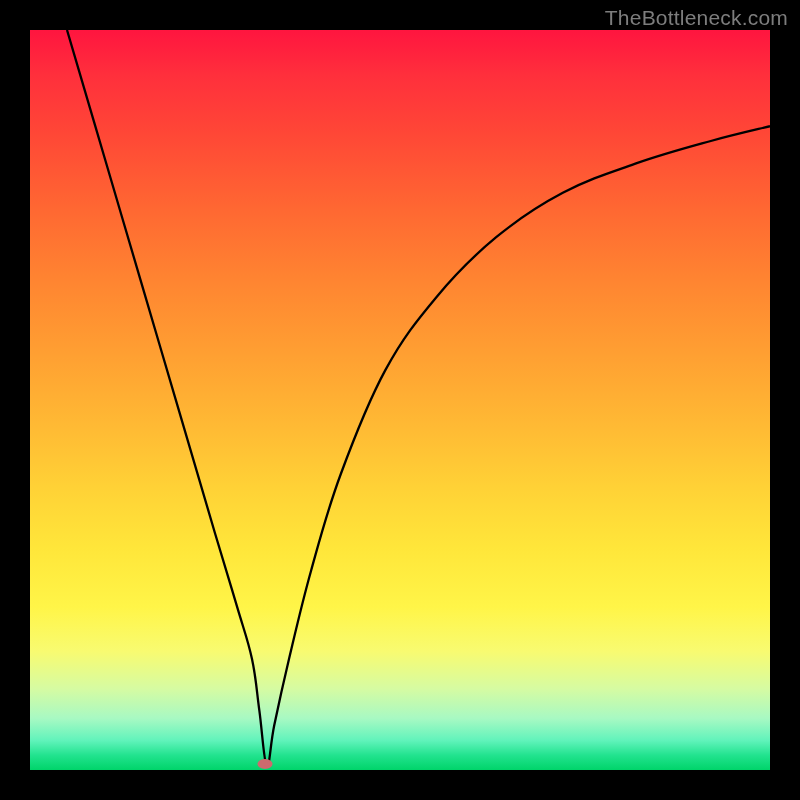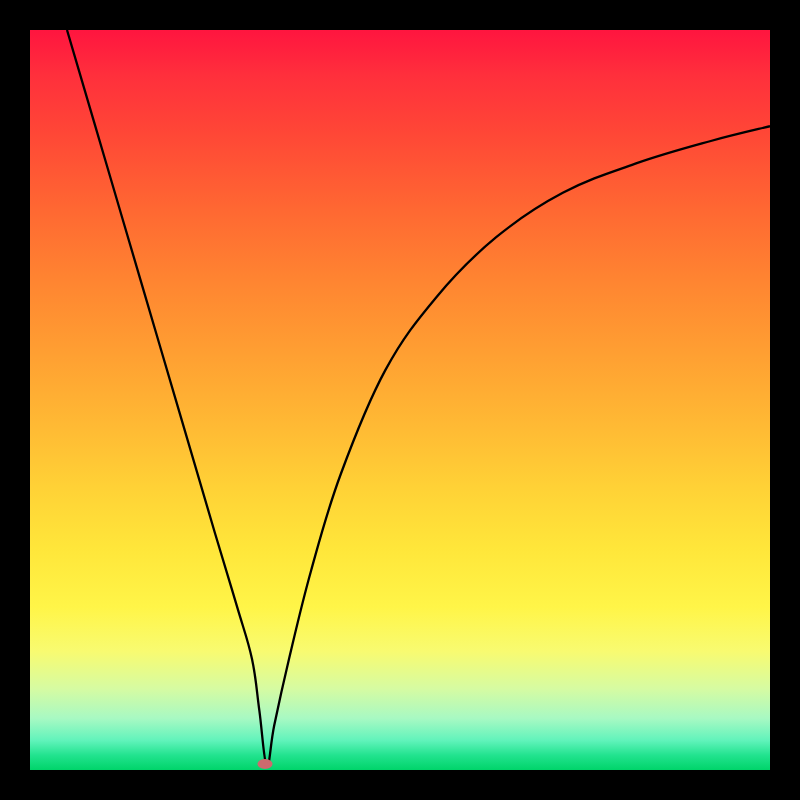--- a/index.html
+++ b/index.html
@@ -77,14 +77,15 @@
   <div class="plot-area">
 
     <svg class="curve-svg" viewBox="0 0 740 740" preserveAspectRatio="none">
       <path id="curve-path" fill="none" stroke="#000000" stroke-width="2.3" stroke-linejoin="round" d="M 37.00 0.00 C 43.78 23.06 60.43 79.67 74.00 125.80 C 87.57 171.93 97.43 205.47 111.00 251.60 C 124.57 297.73 134.43 331.27 148.00 377.40 C 161.57 423.53 174.15 466.57 185.00 503.20 C 195.85 539.83 200.42 554.14 207.20 577.20 C 213.98 600.26 217.93 610.01 222.00 629.00 C 226.07 647.99 226.69 661.13 229.40 680.80 C 232.11 700.47 234.09 733.59 236.80 736.30 C 239.51 739.01 240.13 715.27 244.20 695.60 C 248.27 675.93 252.22 657.49 259.00 629.00 C 265.78 600.51 271.70 574.12 281.20 540.20 C 290.70 506.28 297.23 480.63 310.80 444.00 C 324.37 407.37 337.56 372.96 355.20 340.40 C 372.84 307.84 386.65 290.82 407.00 266.40 C 427.35 241.98 443.14 226.19 466.20 207.20 C 489.26 188.21 507.02 176.37 532.80 162.80 C 558.58 149.23 579.67 142.70 606.80 133.20 C 633.93 123.70 656.38 117.78 680.80 111.00 C 705.22 104.22 729.15 98.91 740.00 96.20"></path>
     </svg>
 
     <div id="min-marker" class="marker" style="left: 235.32px; top: 734.08px;"></div>
 
   </div>
 
+  <div class="watermark">TheBottleneck.com</div>
 
 </div>
 
 </body></html>

